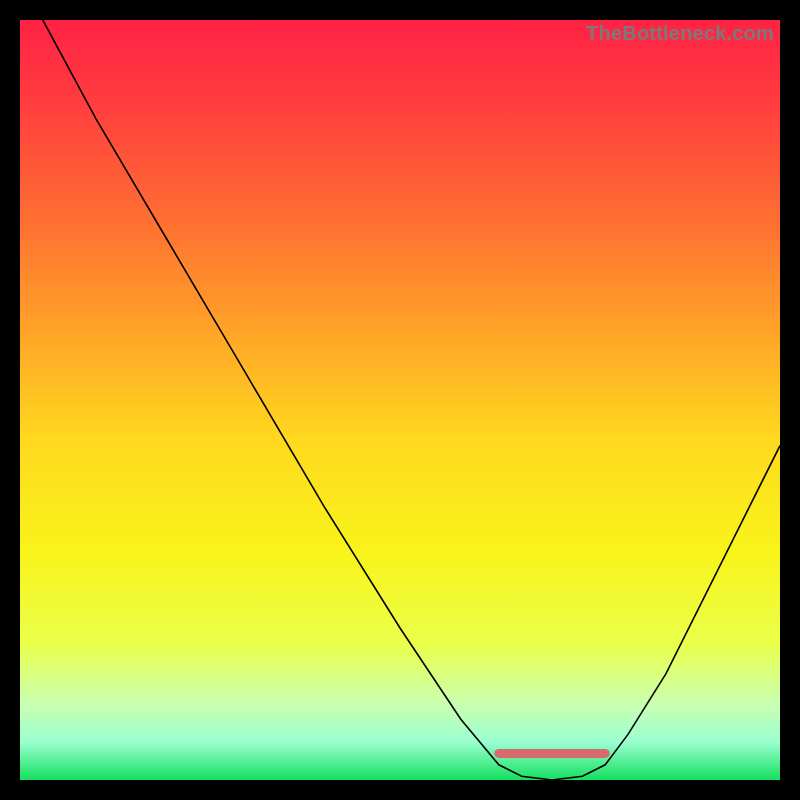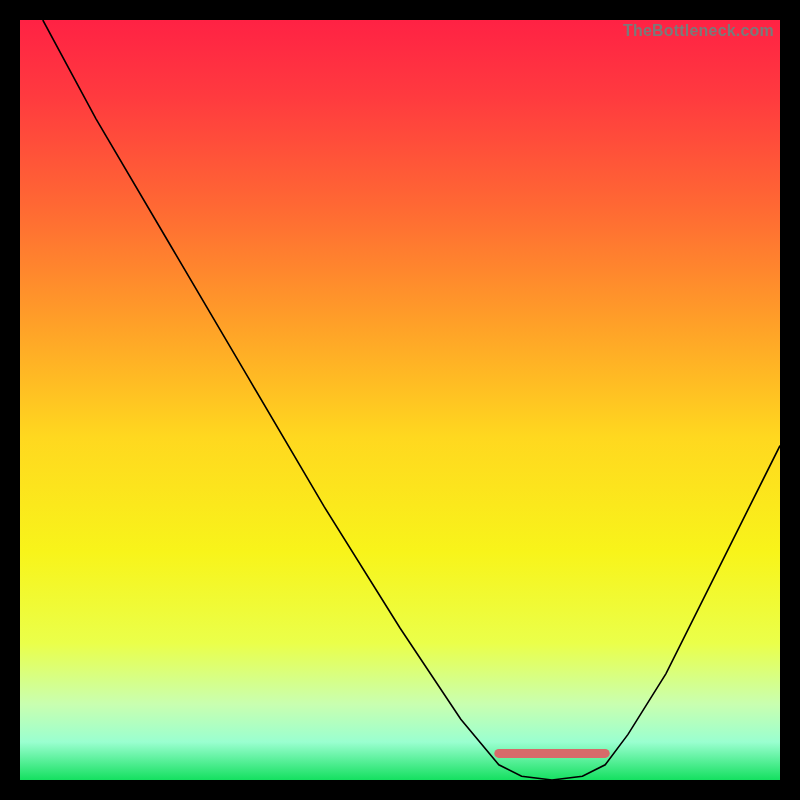--- a/index.html
+++ b/index.html
@@ -24,21 +24,21 @@
     left: 0;
     top: 0;
     width: 760px;
     height: 760px;
   }
   .watermark {
     position: absolute;
     top: 2px;
     right: 6px;
     color: #7a7a7a;
-    font-size: 16px;
+    font-size: 20px;
     font-weight: 600;
     letter-spacing: 0.2px;
     user-select: none;
   }
   svg {
     display: block;
   }
 </style>
 </head>
 <body>

